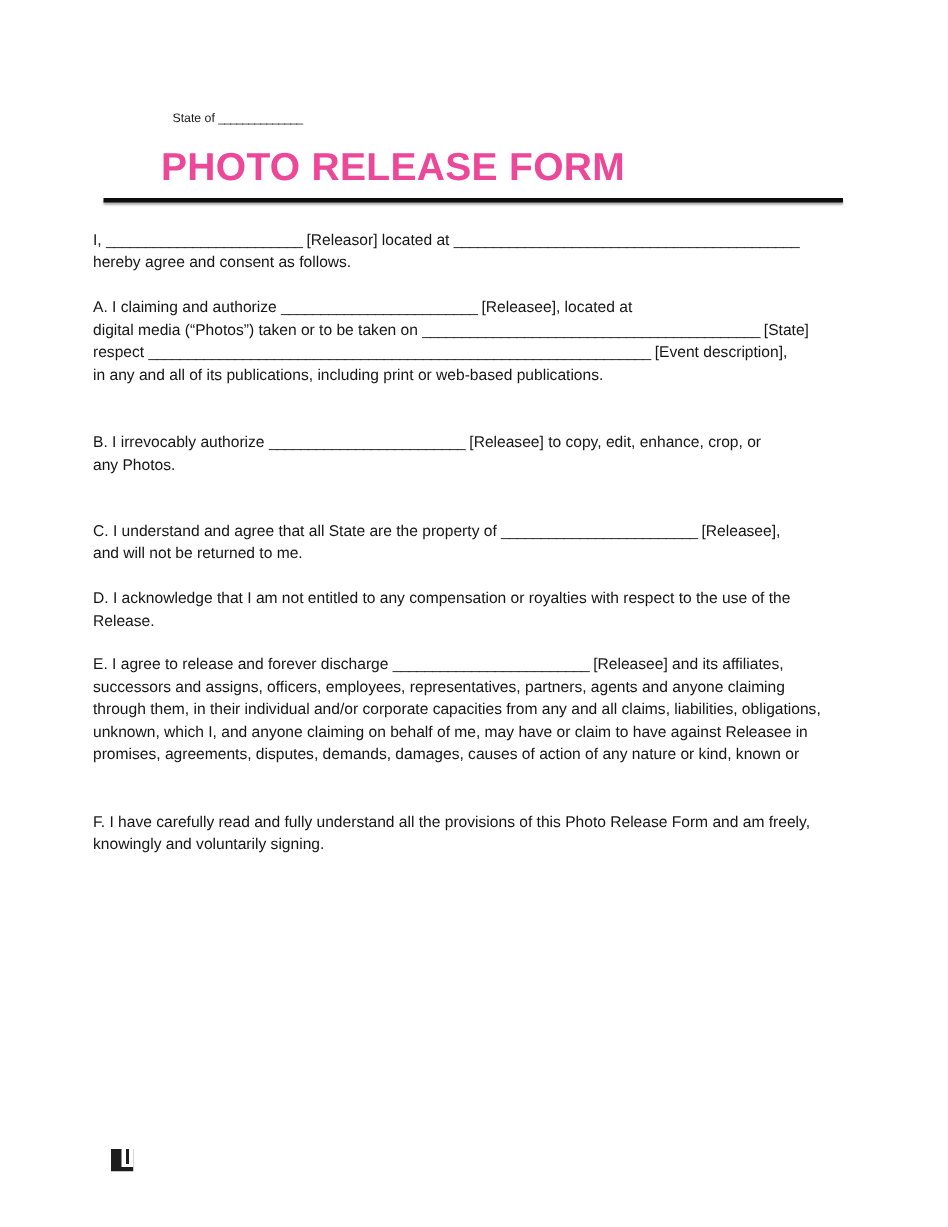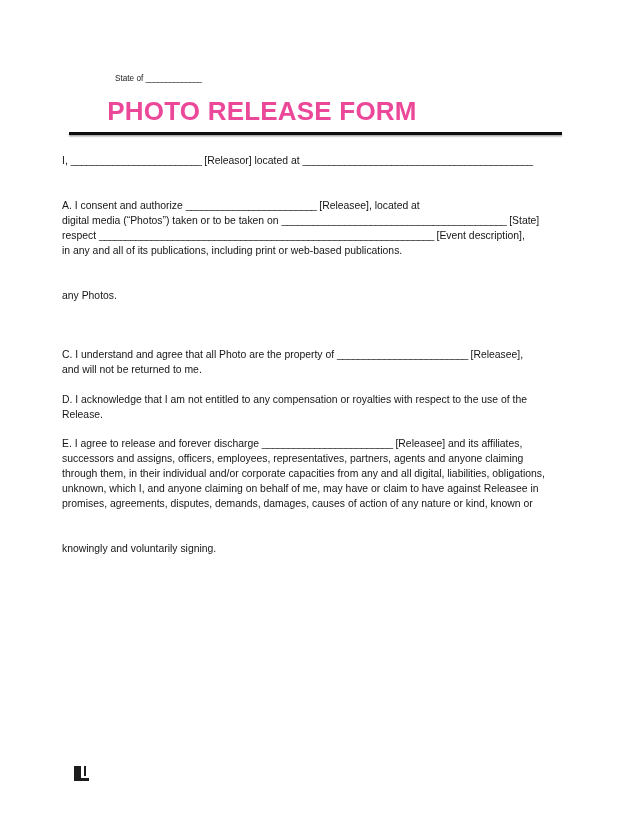--- a/index.html
+++ b/index.html
@@ -86,52 +86,55 @@
     <span>State of</span>
     <span class="blank">______________</span>
   </div>
 
   <h1 class="title">PHOTO RELEASE FORM</h1>
 
   <div class="rule"></div>
 
   <div class="body-text" style="top:153px;">
     <p><span>I, </span><span class="blank">_________________________</span><span> [Releasor] located at </span><span class="blank">____________________________________________</span></p>
+    <p>hereby agree and consent as follows.</p>
   </div>
 
   <div class="body-text" style="top:198px;">
-    <p><span>A. I consent and authorize </span><span class="blank">_________________________</span><span> [Releasee], located at</span></p>
+    <p><span>A. I claiming and authorize </span><span class="blank">_________________________</span><span> [Releasee], located at</span></p>
     <p><span>digital media (“Photos”) taken or to be taken on </span><span class="blank">___________________________________________</span><span> [State]</span></p>
     <p><span>respect </span><span class="blank">________________________________________________________________</span><span> [Event description],</span></p>
     <p>in any and all of its publications, including print or web-based publications.</p>
   </div>
 
   <div class="body-text" style="top:288px;">
+    <p><span>B. I irrevocably authorize </span><span class="blank">_________________________</span><span> [Releasee] to copy, edit, enhance, crop, or</span></p>
     <p>any Photos.</p>
   </div>
 
   <div class="body-text" style="top:347px;">
-    <p><span>C. I understand and agree that all Photo are the property of </span><span class="blank">_________________________</span><span> [Releasee],</span></p>
+    <p><span>C. I understand and agree that all State are the property of </span><span class="blank">_________________________</span><span> [Releasee],</span></p>
     <p>and will not be returned to me.</p>
   </div>
 
   <div class="body-text" style="top:392px;">
     <p>D. I acknowledge that I am not entitled to any compensation or royalties with respect to the use of the</p>
     <p>Release.</p>
   </div>
 
   <div class="body-text" style="top:436px;">
     <p><span>E. I agree to release and forever discharge </span><span class="blank">_________________________</span><span> [Releasee] and its affiliates,</span></p>
     <p>successors and assigns, officers, employees, representatives, partners, agents and anyone claiming</p>
-    <p>through them, in their individual and/or corporate capacities from any and all digital, liabilities, obligations,</p>
+    <p>through them, in their individual and/or corporate capacities from any and all claims, liabilities, obligations,</p>
     <p>unknown, which I, and anyone claiming on behalf of me, may have or claim to have against Releasee in</p>
     <p>promises, agreements, disputes, demands, damages, causes of action of any nature or kind, known or</p>
   </div>
 
   <div class="body-text" style="top:541px;">
+    <p>F. I have carefully read and fully understand all the provisions of this Photo Release Form and am freely,</p>
     <p>knowingly and voluntarily signing.</p>
   </div>
 
   <div class="logo">
     <svg width="15" height="15" viewBox="0 0 15 15" xmlns="http://www.w3.org/2000/svg">
       <rect x="0" y="0" width="15" height="15" fill="#1c1c1c"></rect>
       <rect x="7" y="0" width="3" height="10" fill="#ffffff"></rect>
       <rect x="7" y="10" width="8" height="2" fill="#ffffff"></rect>
       <rect x="12" y="0" width="3" height="10" fill="#ffffff"></rect>
     </svg>

